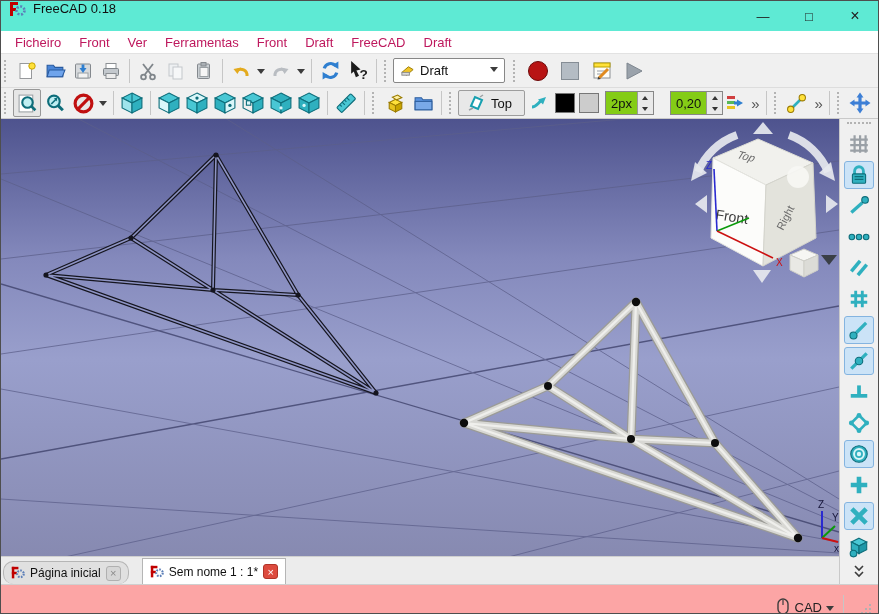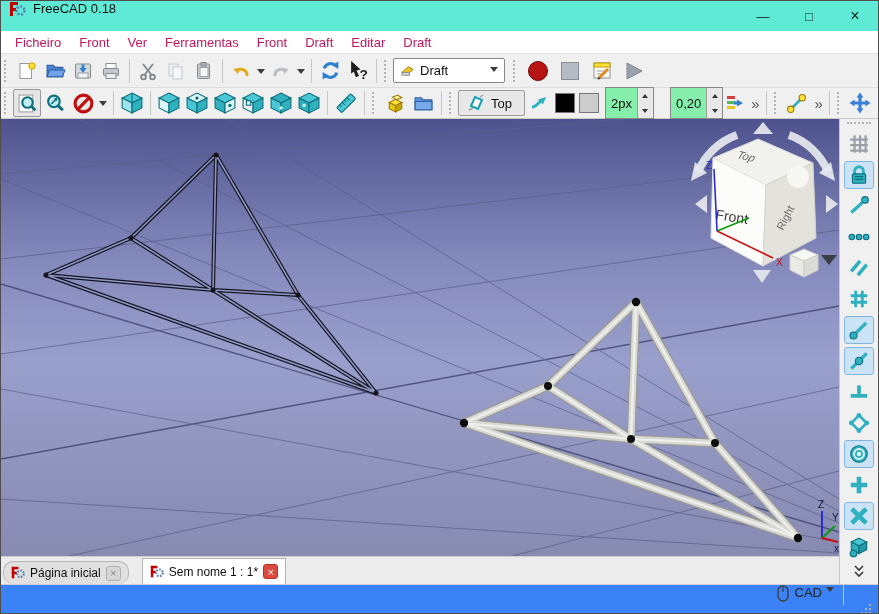--- a/index.html
+++ b/index.html
@@ -21,21 +21,21 @@
   .toolbar-row1 { height:34px; background:#f0f0f0; display:flex; align-items:center; border-top:1px solid #e2e2e2; }
   .toolbar-row2 { height:32px; background:#f0f0f0; display:flex; align-items:center; border-top:1px solid #dddddd; border-bottom:1px solid #c9c9c9; }
   .tbtn { width:28px; height:28px; display:flex; align-items:center; justify-content:center; flex:0 0 auto; }
   .tbtn.narrow { width:12px; }
   .tbtn.pressed { background:#e6e6e6; border:1px solid #989898; border-radius:2px; }
   .handle { width:5px; height:22px; border-left:2px dotted #b3b3b3; margin:0 4px 0 3px; flex:0 0 auto; }
   .sep { width:1px; height:24px; background:#c6c6c6; margin:0 4px; flex:0 0 auto; }
   .caret { width:0; height:0; border:4px solid transparent; border-top:5px solid #3c3c3c; margin-top:5px; }
   .combo { height:25px; background:#fff; border:1px solid #878787; border-radius:2px; display:flex; align-items:center; gap:5px; padding:0 6px; font-size:13px; color:#111; }
   .overflow { font-size:15px; color:#555; padding:0 4px; letter-spacing:-2px; }
-  .spin { display:flex; height:32px; border:1px solid #878787; background:#86efac; align-items:stretch; font-size:13px; color:#111; flex:0 0 auto; }
+  .spin { display:flex; height:24px; border:1px solid #878787; background:#84cc16; align-items:stretch; font-size:13px; color:#111; flex:0 0 auto; }
   .spin .val { display:flex; align-items:center; padding:0 5px; min-width:30px; }
   .spinbtns { display:flex; flex-direction:column; width:16px; border-left:1px solid #9a9a9a; }
   .spinbtns > div { flex:1; background:#e9e9e9; display:flex; align-items:center; justify-content:center; }
   .tri-up { width:0; height:0; border:3px solid transparent; border-bottom:4px solid #333; margin-top:-3px; }
   .tri-dn { width:0; height:0; border:3px solid transparent; border-top:4px solid #333; margin-bottom:-3px; }
   .swatch { width:20px; height:20px; border:1px solid #777; margin:0 2px; flex:0 0 auto; }
   .planebtn { height:26px; display:flex; align-items:center; gap:6px; padding:0 12px 0 8px; background:#e8e8e8; border:1px solid #9d9d9d; border-radius:2px; font-size:13px; color:#111; }
 
   
   .mainrow { display:flex; height:465px; }
@@ -49,21 +49,21 @@
   
   .tabbar { height:28px; background:#ececec; display:flex; align-items:flex-end; padding-left:2px; border-top:1px solid #cfcfcf; }
   .tab { display:flex; align-items:center; gap:5px; padding:0 7px; font-size:12px; color:#111; border:1px solid #b5b5b5; border-bottom:none; }
   .tab.active { background:#ffffff; height:26px; }
   .tab.inactive { background:#e0e0e0; height:23px;border-radius:10px; }
   .tabclose { width:15px; height:15px; border-radius:3px; display:flex; align-items:center; justify-content:center; font-size:11px; }
   .tabclose.gray { background:#d6d6d6; border:1px solid #b0b0b0; color:#8a8a8a; }
   .tabclose.red { background:#dd4b3e; border:1px solid #b03428; color:#fff; }
 
   
-  .statusbar { height:31px; background:#3b82f6; border-top:1px solid #cfcfcf; display:flex; align-items:flex-start; justify-content:flex-end; font-size:13px; color:#222; padding-right:6px; }
+  .statusbar { height:31px; background:#fca5a5; border-top:1px solid #cfcfcf; display:flex; align-items:flex-end; justify-content:flex-end; font-size:13px; color:#222; padding-right:6px; }
   .statussep { width:1px; height:20px; background:#c6c6c6; margin:0 9px; }
   .grip { width:11px; height:11px; margin-left:8px; align-self:flex-end; }
 </style>
 </head>
 <body>
 
 <div class="window">
 
   <div class="titlebar">
     <svg class="title-icon" width="17" height="17" viewBox="0 0 17 17">
@@ -84,21 +84,21 @@
       </div>
   </div>
 
   <div class="menubar">
     <span class="menu-item">Ficheiro</span>
     <span class="menu-item">Front</span>
     <span class="menu-item">Ver</span>
     <span class="menu-item">Ferramentas</span>
     <span class="menu-item">Front</span>
     <span class="menu-item">Draft</span>
-    <span class="menu-item">Editar</span>
+    <span class="menu-item">FreeCAD</span>
     <span class="menu-item">Draft</span>
   </div>
 
   <div class="toolbar-row1">
     <div class="handle"></div>
     <div class="tbtn">
       <svg width="20" height="20" viewBox="0 0 20 20">
           <rect x="3" y="2.5" width="11.5" height="15" fill="#fff" stroke="#97999c"></rect>
           <circle cx="15" cy="5" r="3.2" fill="#ffe13a" stroke="#c8a400"></circle>
         </svg>

